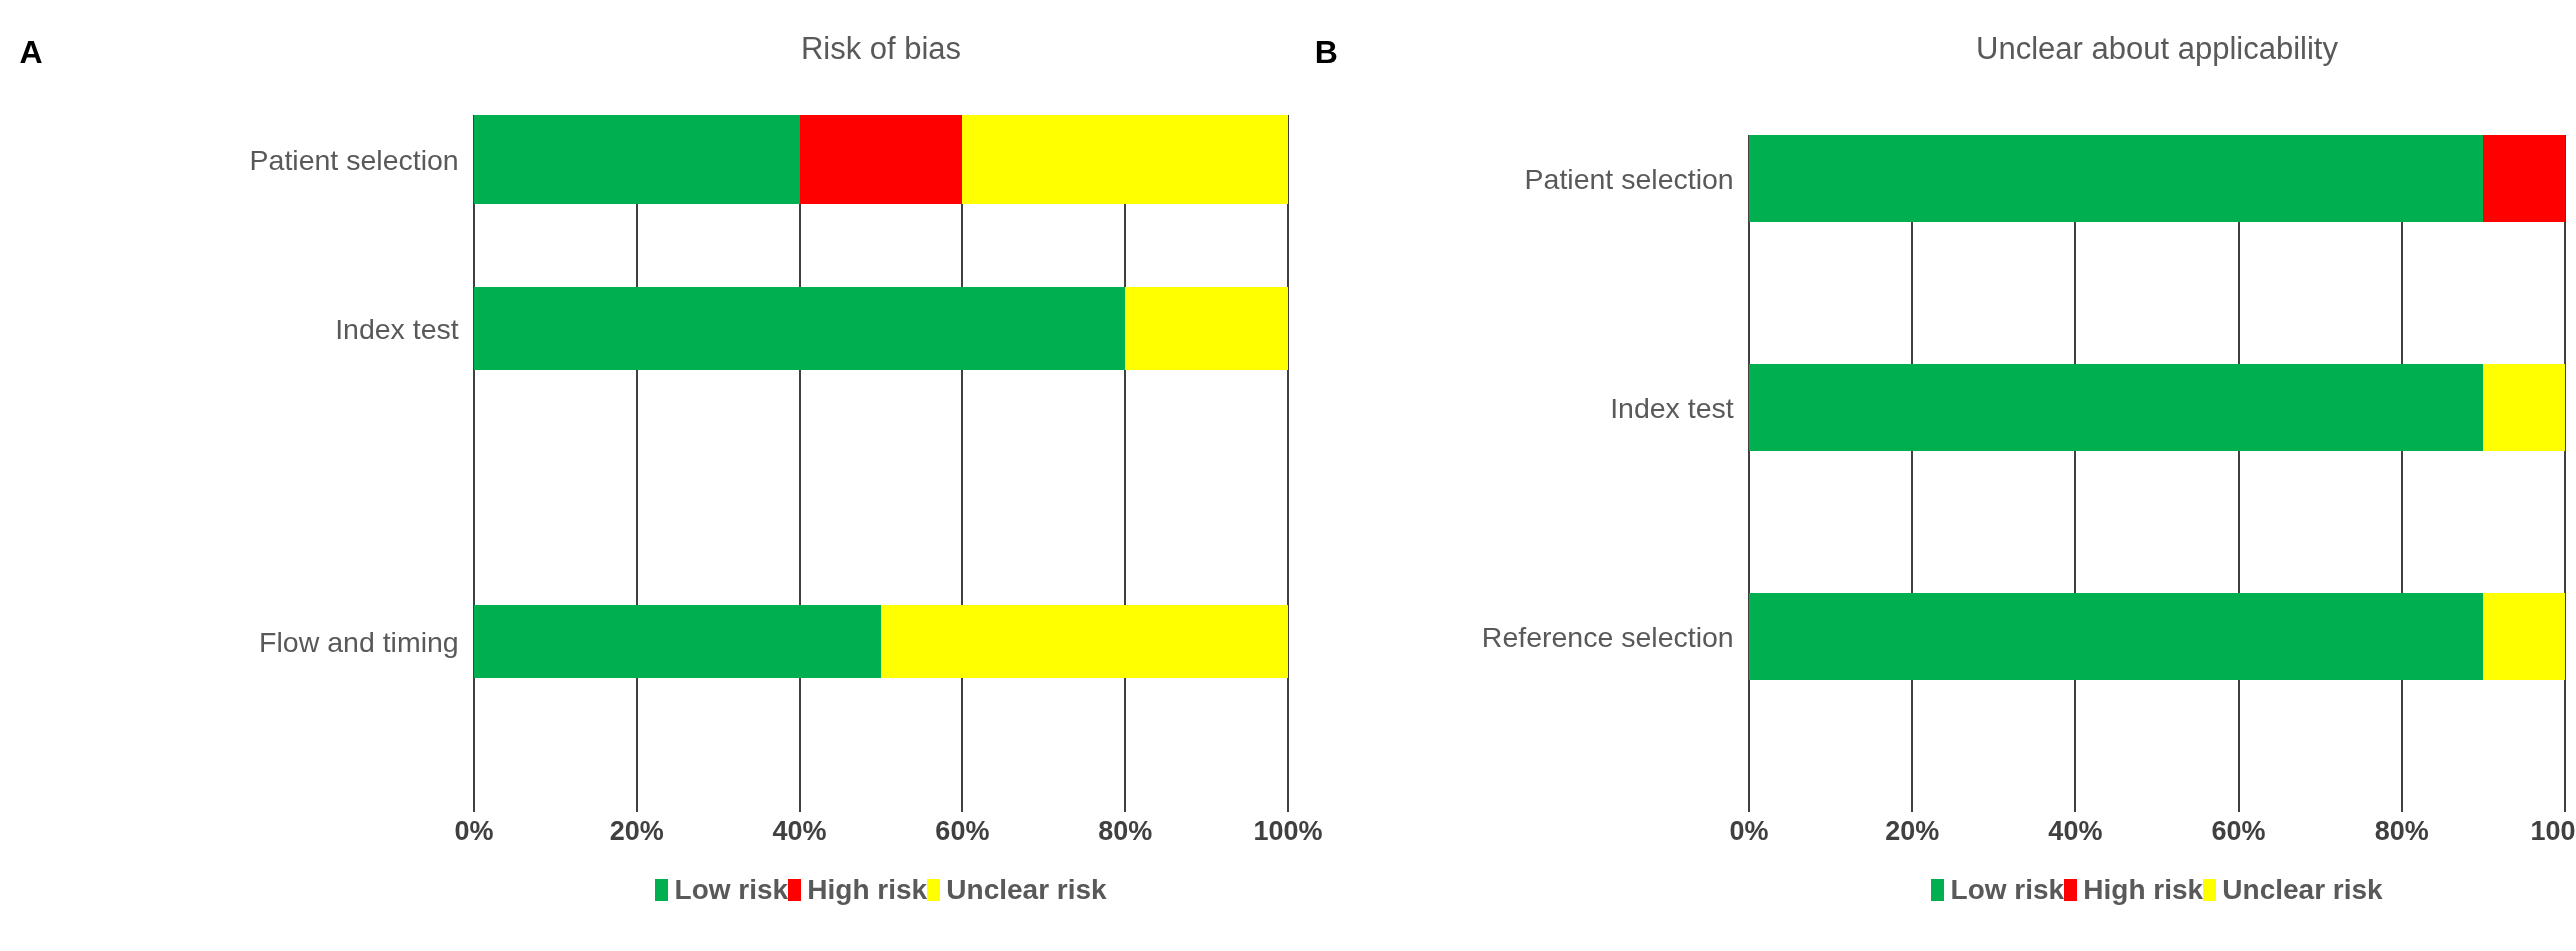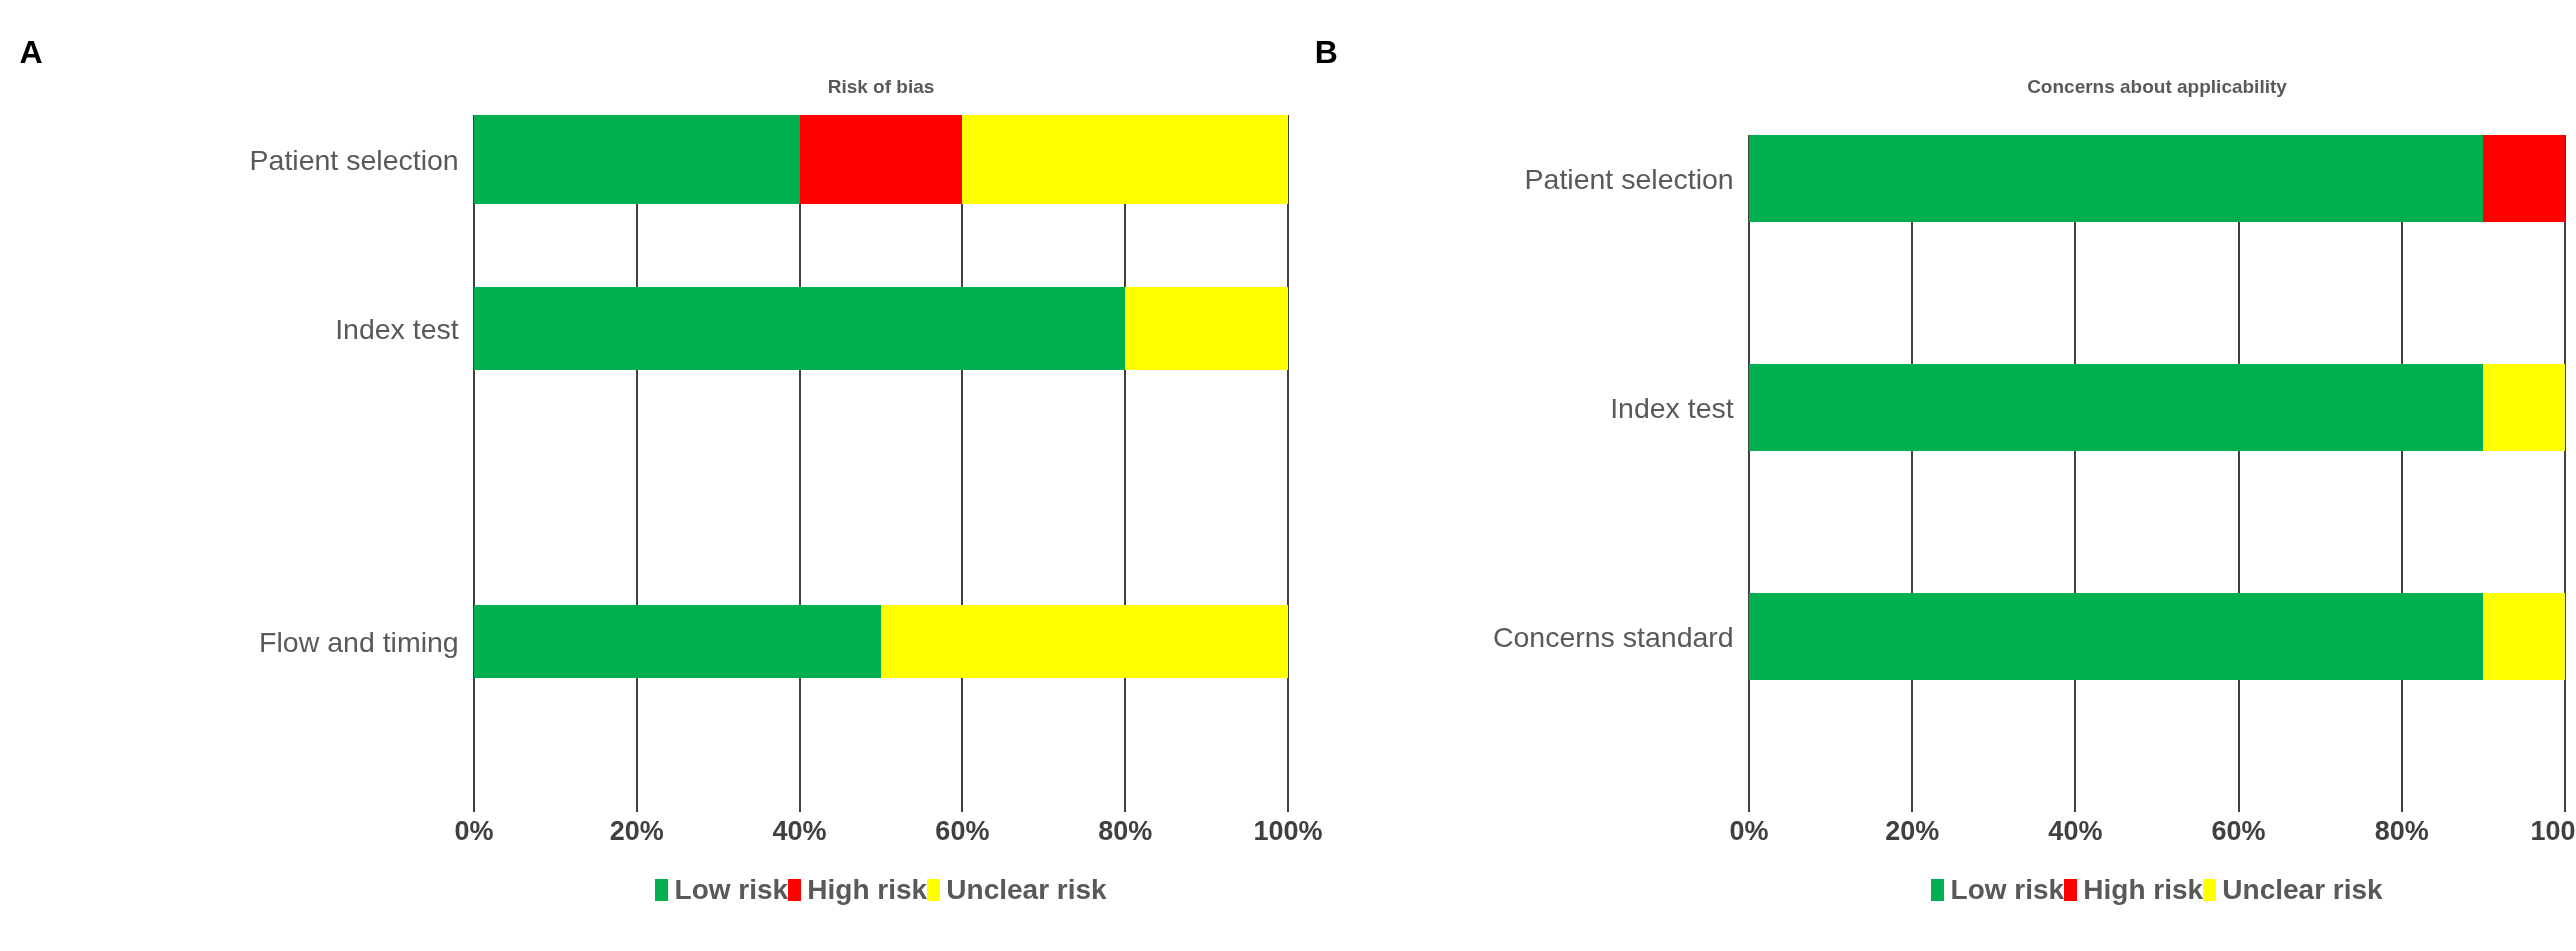--- a/index.html
+++ b/index.html
@@ -38,26 +38,25 @@
     line-height: 1;
     letter-spacing: 0px;
   }
   .panel-a .panel-letter { left: 19.4px;  top: 36px; }
   .panel-b .panel-letter { left: 9.7px;  top: 36px; }
 
   
   .chart-title {
     position: absolute;
     top: 33px;
-    font-size: 19px;
+    font-size: 31px;
     color: #595959;
-    font-weight: bold;
+    font-weight: normal;
     white-space: nowrap;
     line-height: 1;
-    margin-top: 44px;
   }
   .panel-a .chart-title { left: 474px; width: 814px; text-align: center; }
   .panel-b .chart-title { left: 444px; width: 816px; text-align: center; }
 
   
   .plot {
     position: absolute;
   }
   .panel-a .plot { left: 474px; top: 115px; width: 814px; height: 684px; }
   .panel-b .plot { left: 444px; top: 135px; width: 816px; height: 663px; }
@@ -235,21 +234,21 @@
         </div>
         <div class="legend-item">
           <span class="legend-swatch" style="background: rgb(255, 255, 0);"></span>
           <span class="legend-label">Unclear risk</span>
         </div>
       </div>
   </div>
 
   <div class="panel panel-b">
     <div class="panel-letter">B</div>
-    <div class="chart-title">Concerns about applicability</div>
+    <div class="chart-title">Unclear about applicability</div>
 
     <div class="plot">
       <div class="gridlines">
           <div class="gridline" style="left: 0%;"></div>
           <div class="gridline" style="left: 20%;"></div>
           <div class="gridline" style="left: 40%;"></div>
           <div class="gridline" style="left: 60%;"></div>
           <div class="gridline" style="left: 80%;"></div>
           <div class="gridline" style="left: 100%;"></div>
         </div>
@@ -258,21 +257,21 @@
             <div class="row-label">Patient selection</div>
             <div class="seg" title="Patient selection — Low risk: 90%" style="width: 90%; background: rgb(0, 176, 80);"></div>
             <div class="seg" title="Patient selection — High risk: 10%" style="width: 10%; background: rgb(255, 0, 0);"></div>
           </div>
           <div class="row" style="top: 229px; height: 87px;">
             <div class="row-label">Index test</div>
             <div class="seg" title="Index test — Low risk: 90%" style="width: 90%; background: rgb(0, 176, 80);"></div>
             <div class="seg" title="Index test — Unclear risk: 10%" style="width: 10%; background: rgb(255, 255, 0);"></div>
           </div>
           <div class="row" style="top: 458px; height: 87px;">
-            <div class="row-label">Concerns standard</div>
+            <div class="row-label">Reference selection</div>
             <div class="seg" title="Reference standard — Low risk: 90%" style="width: 90%; background: rgb(0, 176, 80);"></div>
             <div class="seg" title="Reference standard — Unclear risk: 10%" style="width: 10%; background: rgb(255, 255, 0);"></div>
           </div>
         </div>
     </div>
 
     <div class="ticks">
         <div class="tick" style="left: 0%;"></div>
         <div class="tick" style="left: 20%;"></div>
         <div class="tick" style="left: 40%;"></div>

